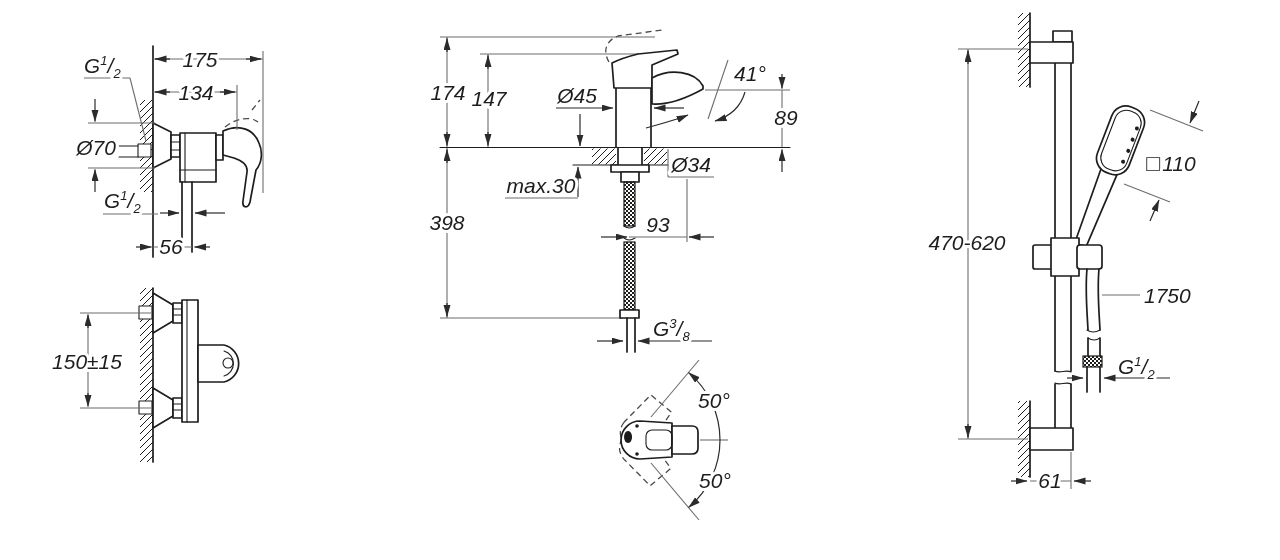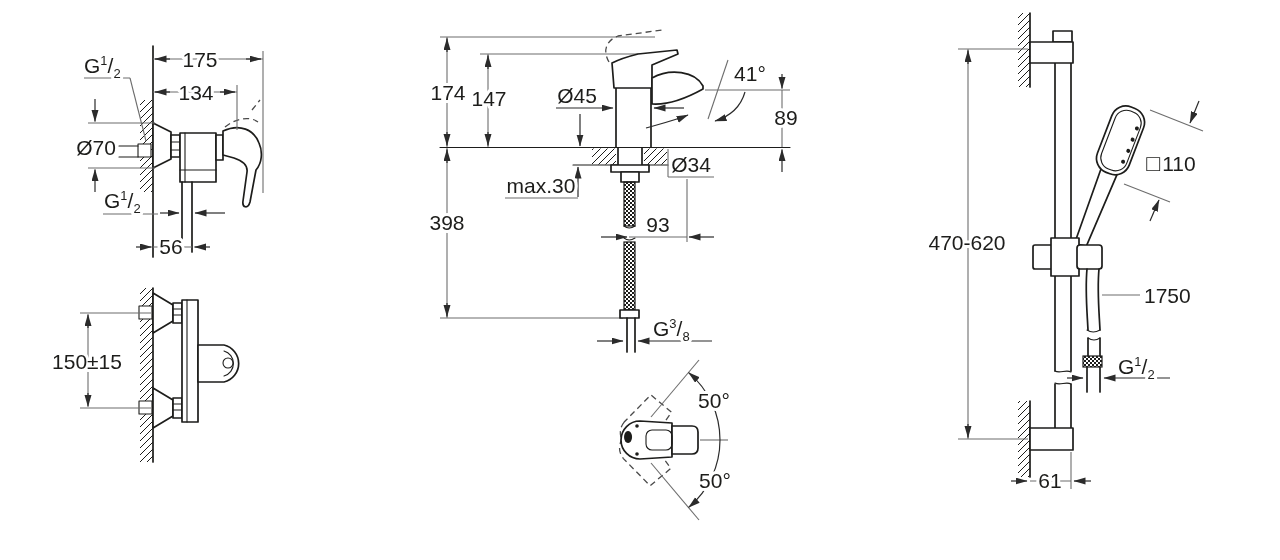--- a/index.html
+++ b/index.html
@@ -1,16 +1,16 @@
 <!DOCTYPE html>
 <html><head>
 <meta charset="utf-8">
 <style>
   html,body{margin:0;padding:0;background:#ffffff;}
-  #canvas{position:relative;width:1280px;height:560px;background:#fff;overflow:hidden;}
+  #canvas{position:relative;width:1280px;height:560px;background:#fff;overflow:hidden;font-style:italic;}
   svg{position:absolute;left:0;top:0;}
   .obj{stroke:#1d1d1b;stroke-width:1.7;fill:none;stroke-linecap:round;stroke-linejoin:round;}
   .objf{stroke:#1d1d1b;stroke-width:1.7;fill:#ffffff;stroke-linejoin:round;}
   .thin{stroke-width:1.1;}
   .dim{stroke:#6d6d6d;stroke-width:1.1;fill:none;}
   .dima{stroke:#2b2b2b;stroke-width:1.2;fill:none;marker-end:url(#ah);}
   .dash{stroke:#4a4a4a;stroke-width:1.3;fill:none;stroke-dasharray:6 4;}
   .mesh{fill:url(#mesh);stroke:#1d1d1b;stroke-width:1.2;}
   .hatch{fill:url(#hatch);stroke:none;}
   text{font-family:"Liberation Sans","DejaVu Sans",sans-serif;font-size:21px;fill:#1d1d1b;

